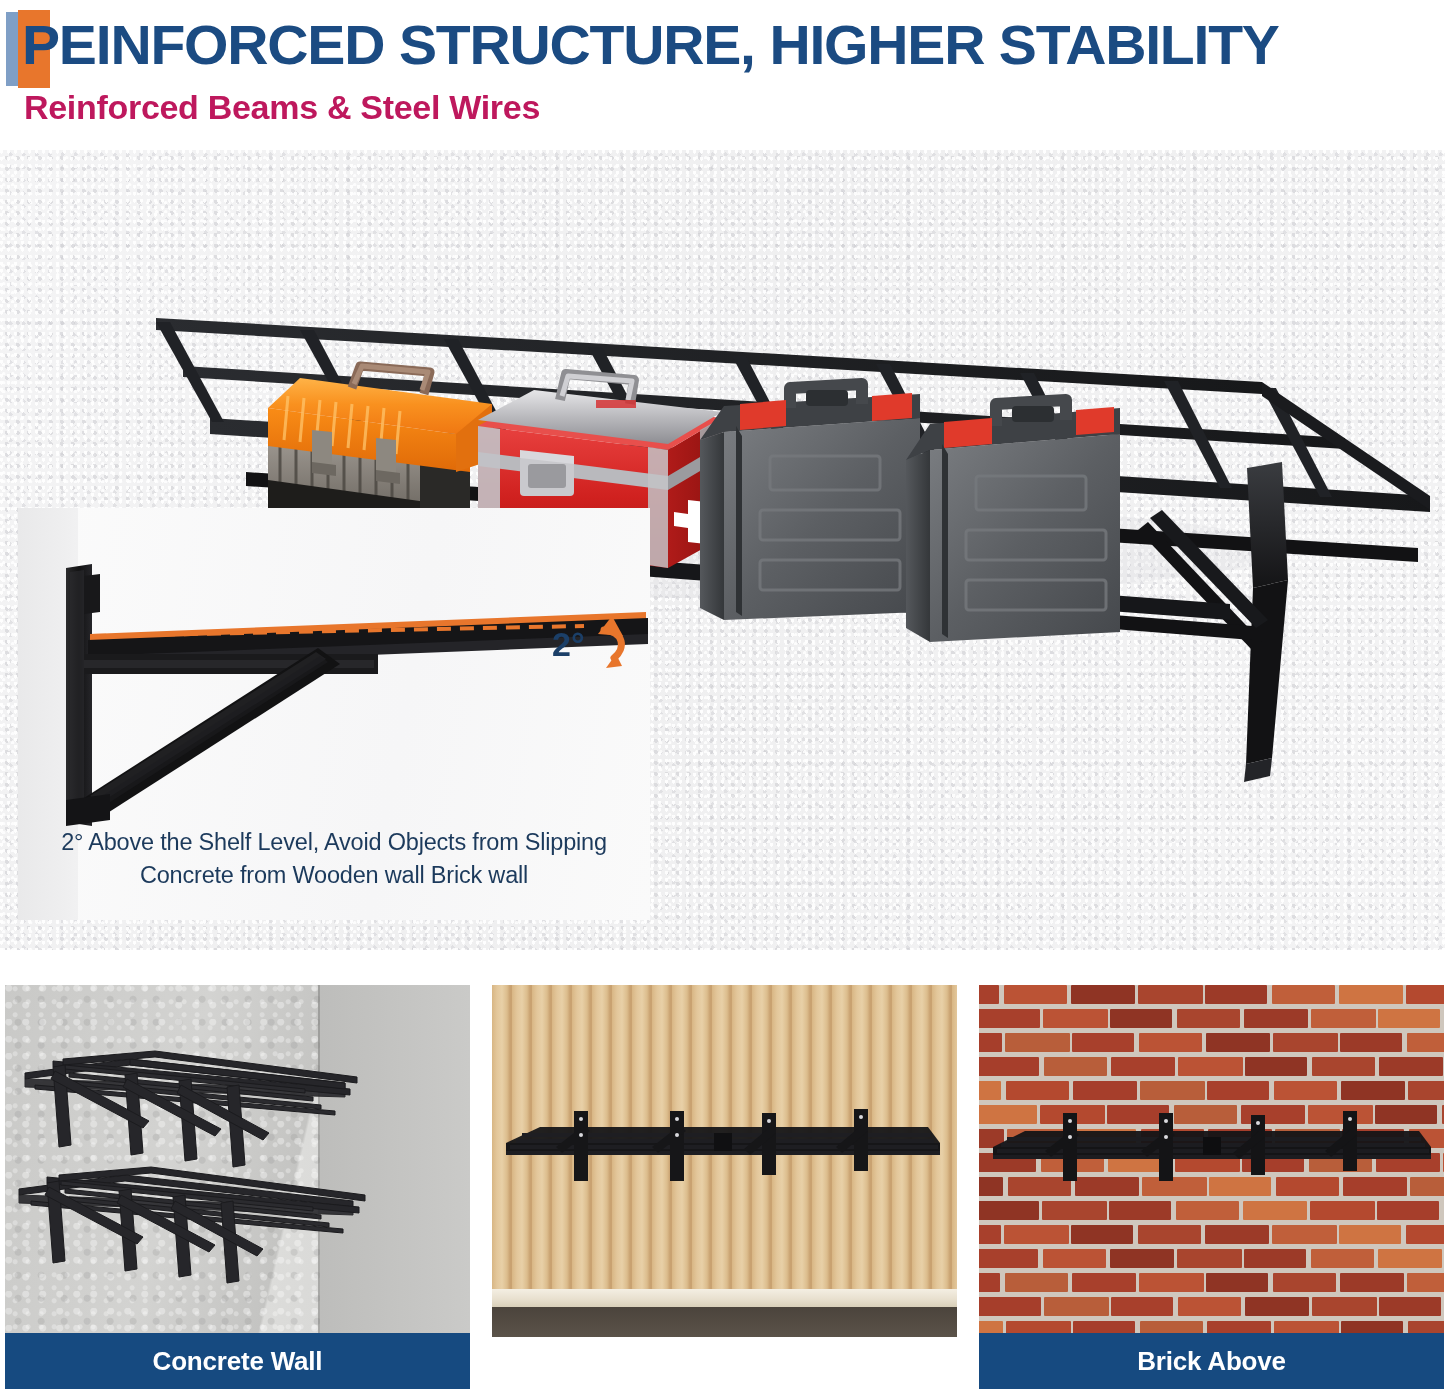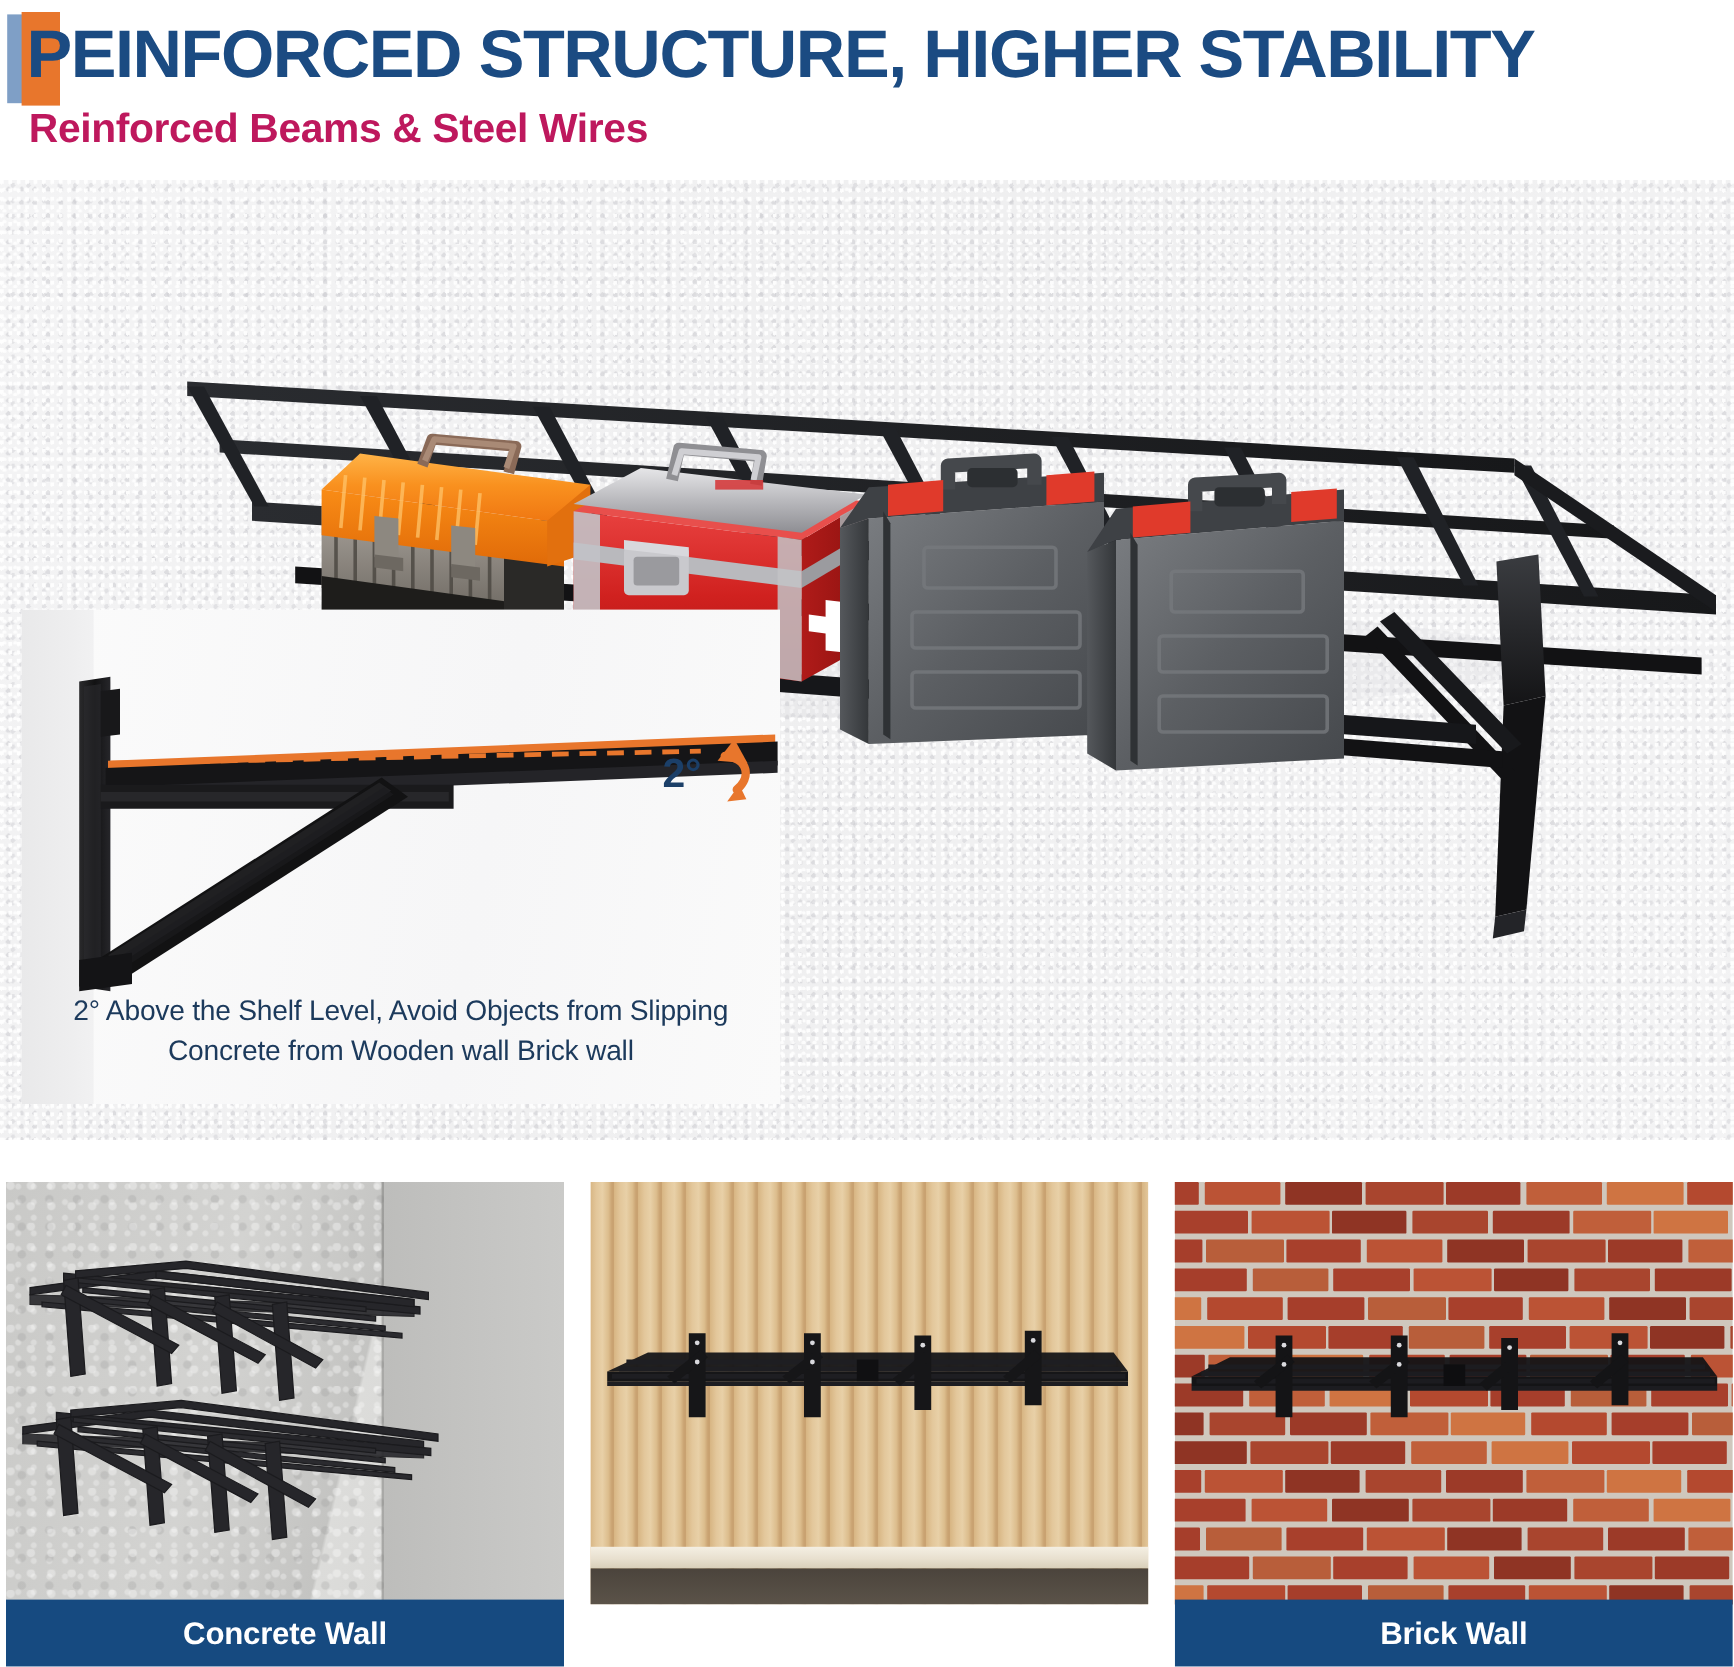--- a/index.html
+++ b/index.html
@@ -643,15 +643,15 @@
         <g fill="#dadade">
           <circle cx="91" cy="136" r="2"></circle>
             <circle cx="91" cy="152" r="2"></circle>
           <circle cx="187" cy="136" r="2"></circle>
             <circle cx="187" cy="152" r="2"></circle>
           <circle cx="279" cy="138" r="2"></circle>
             <circle cx="371" cy="134" r="2"></circle>
         </g>
       </svg>
     </div>
-    <div class="panel-cap">Brick Wall</div>
+    <div class="panel-cap">Brick Above</div>
   </div>
 </div>
 
 </body></html>

